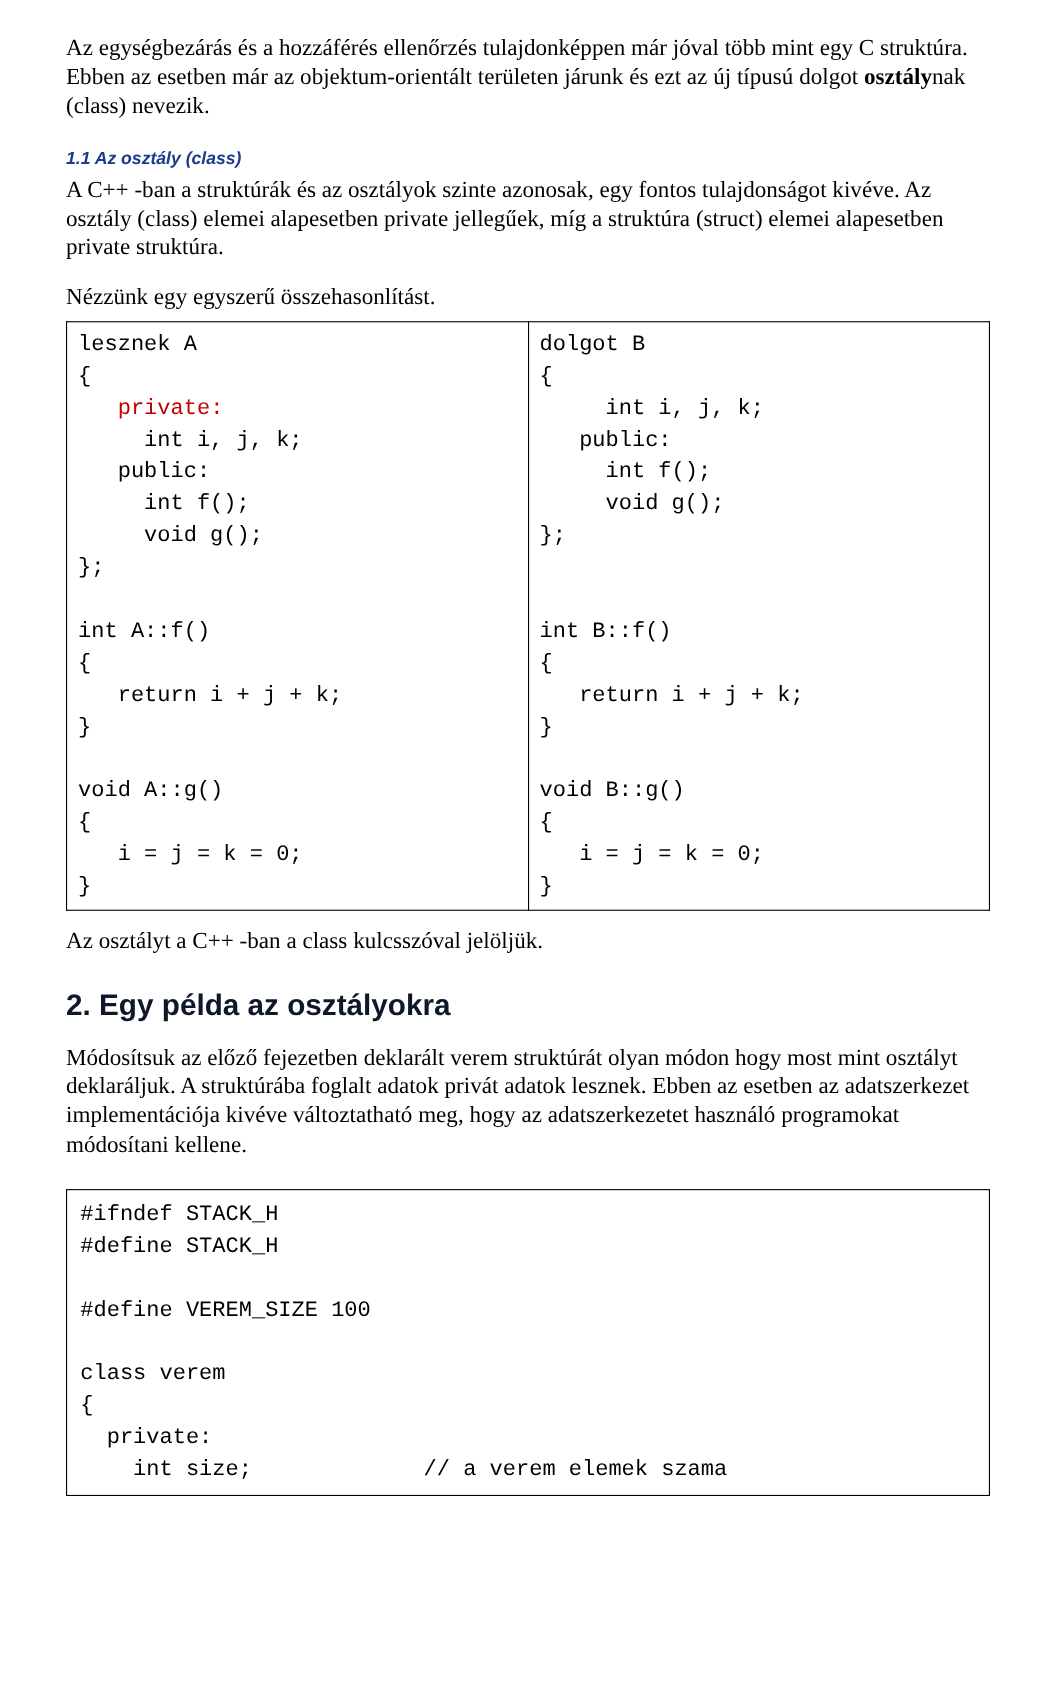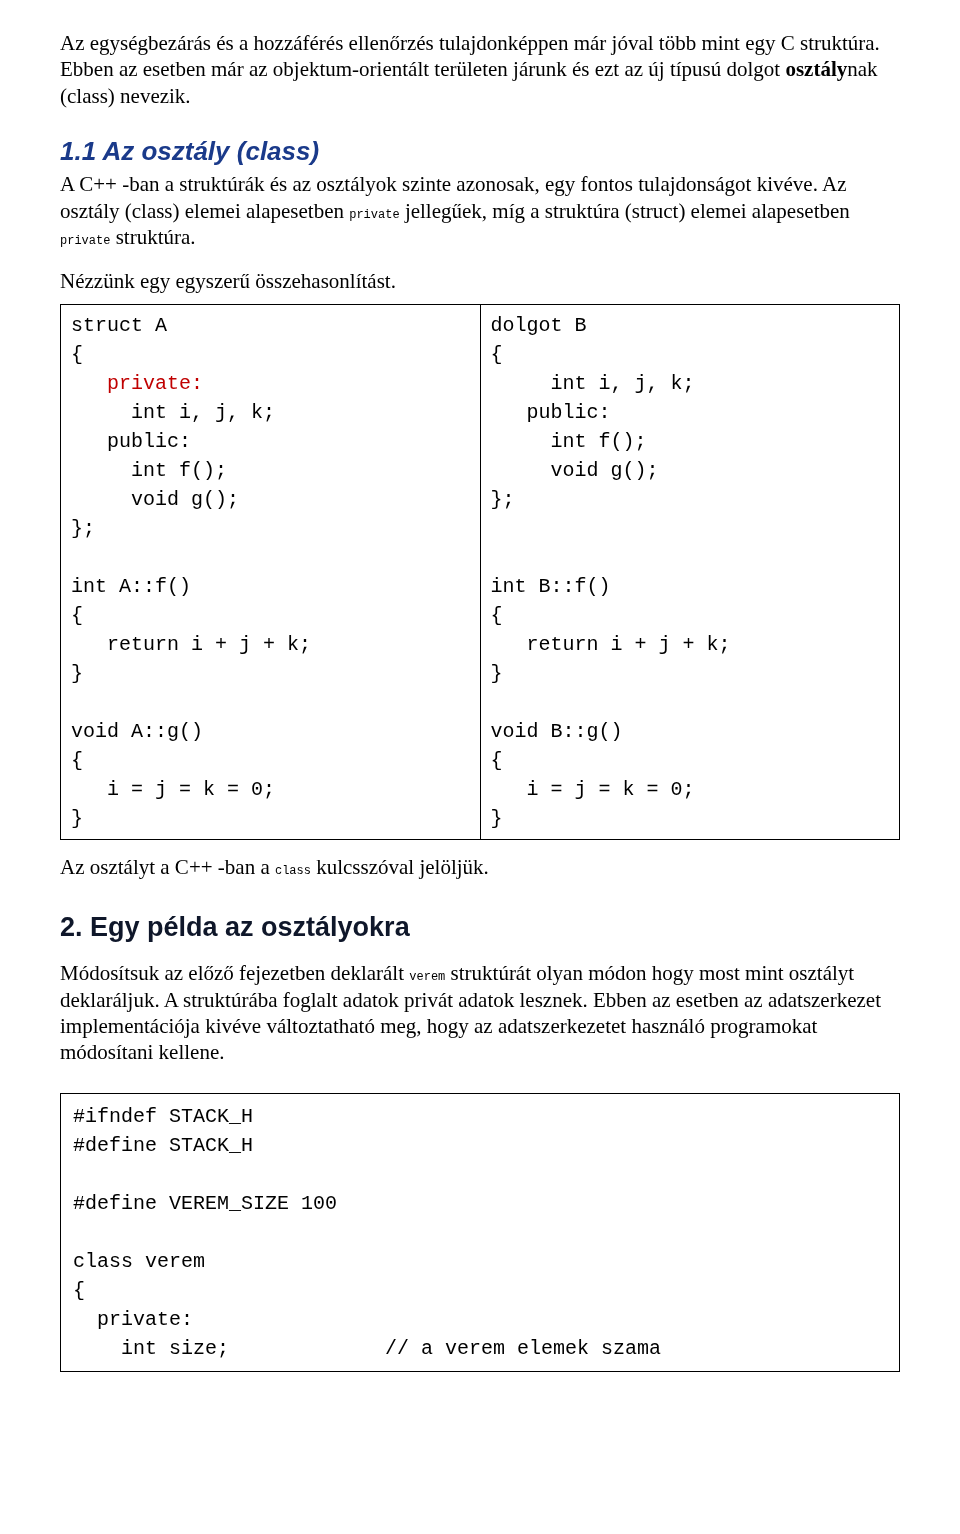--- a/index.html
+++ b/index.html
@@ -10,36 +10,36 @@
     background: #fff;
     margin: 0;
     padding: 30px 60px 40px 60px;
     width: 960px;
     box-sizing: border-box;
   }
   .para { margin: 0 0 6px 0; }
   .para-spaced { margin: 18px 0 6px 0; font-family: Liberation Serif, serif; }
   h2.section-title {
     font-family: Arial, Helvetica, sans-serif;
-    font-size: 26px;
+    font-size: 16px;
     font-weight: bold;
     font-style: italic;
     color: #1a3a8a;
     margin: 26px 0 4px 0;
   }
   h2.big-title {
     font-family: Arial, Helvetica, sans-serif;
     font-size: 27px;
     font-weight: bold;
     color: #0f172a;
     margin: 30px 0 16px 0;
   }
   .mono {
-    font-family: Liberation Mono, monospace;
-    font-size: 12px;
+    font-family: Liberation Serif, serif;
+    font-size: 21px;
     text-align: right;
   }
   table.code-table {
     border-collapse: collapse;
     width: 100%;
     margin: 10px 0 14px 0;
   }
   table.code-table td {
     border: 1px solid #000;
     vertical-align: top;
@@ -73,21 +73,21 @@
 <p class="para">
   <span>A C++ -ban a struktúrák és az osztályok szinte azonosak, egy fontos tulajdonságot kivéve. Az osztály (class) elemei alapesetben </span><span class="mono">private</span><span> jellegűek, míg a struktúra (struct) elemei alapesetben </span><span class="mono">private</span><span> struktúra.</span>
 </p>
 
 <p class="para-spaced">Nézzünk egy egyszerű összehasonlítást.</p>
 
 <table class="code-table">
   <tbody>
       <tr>
     <td>
-<pre><span>struct A</span>
+<pre><span>lesznek A</span>
 <span>{</span>
 <span>   </span><span class="red">private:</span>
 <span>     int i, j, k;</span>
 <span>   public:</span>
 <span>     int f();</span>
 <span>     void g();</span>
 <span>};</span>
 <span></span>
 <span>int A::f()</span>
 <span>{</span>

